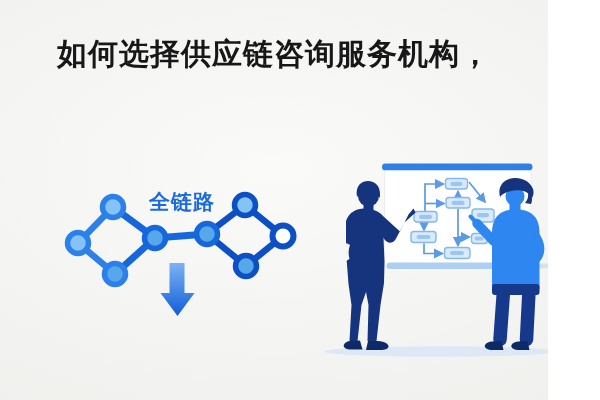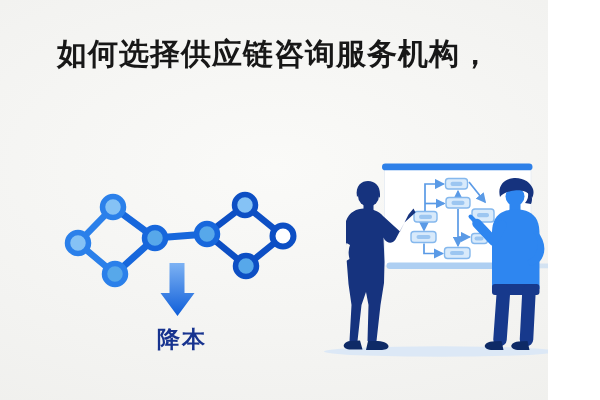--- a/index.html
+++ b/index.html
@@ -174,15 +174,15 @@
       <path class="arm-shirt" d="M502,225 L493.5,241 L477,223.5"></path>
       <path class="finger-shirt" d="M478,224 L470.5,216.5"></path>
       <rect class="p-pants" x="492" y="284" width="47.5" height="11" rx="3"></rect>
       <path class="leg-pants" d="M503.5,291 L500,339.5"></path>
       <path class="leg-pants" d="M529,291 L526.5,339.5"></path>
       <path class="shoe" d="M492,341.5 l9.5,-0.5 2,9 h-12.5 c-5,-0.5 -7,-3 -6,-5 c1,-2.3 4.5,-3.2 7,-3.5 z"></path>
       <path class="shoe" d="M518.5,341.5 l9,-0.5 2,9 h-12 c-5,-0.5 -7,-3 -6,-5 c1,-2.3 4.5,-3.2 7,-3.5 z"></path>
     </g>
   </svg>
 
-  <div class="label label-bottom">降本</div>
+  <div class="label label-top">全链路</div>
 
 </div>
 
 </body></html>

